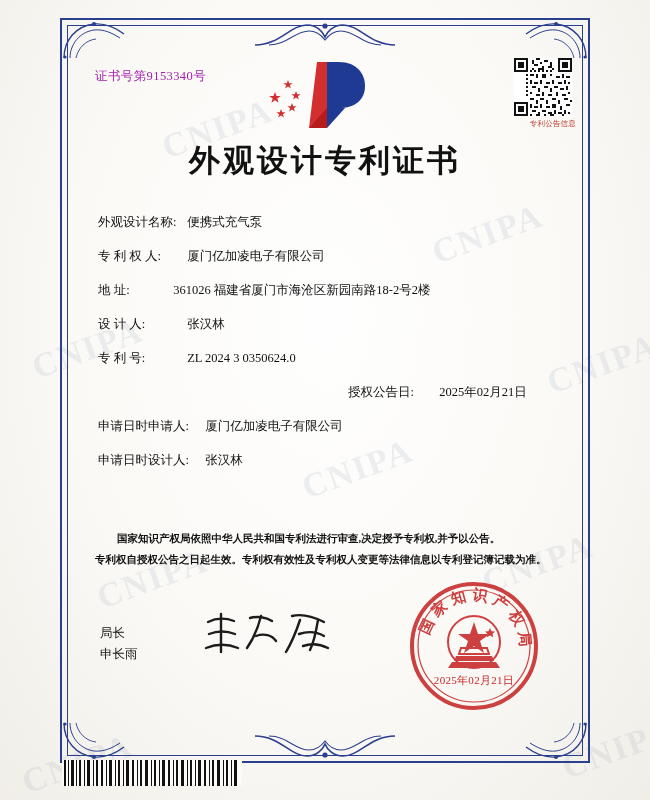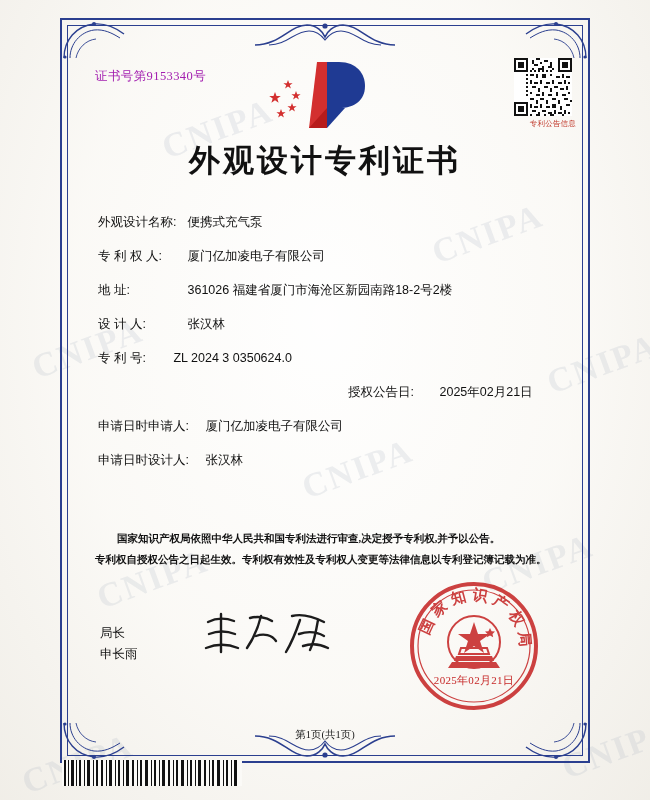--- a/index.html
+++ b/index.html
@@ -159,21 +159,21 @@
     color: #111;
     font-family: Liberation Sans, sans-serif;
   }
 
   
   #fields {
     position: absolute;
     left: 98px;
     top: 205px;
     width: 455px;
-    font-family: Liberation Sans, sans-serif;
+    font-family: Liberation Serif, serif;
     color: #111;
     font-size: 12.5px;
   }
   .field-row {
     position: relative;
     height: 34px;
     line-height: 34px;
     white-space: nowrap;
   }
   .fl {
@@ -472,32 +472,32 @@
       <span class="fv" style="margin-left:14px">便携式充气泵</span>
     </div>
 
     <div class="field-row">
       <span class="fl lbl-w-norm">专 利 权 人:</span>
       <span class="fv" style="margin-left:14px">厦门亿加凌电子有限公司</span>
     </div>
 
     <div class="field-row">
       <span class="fl lbl-w-norm">地      址:</span>
-      <span class="fv" style="margin-left:14px">361026 福建省厦门市海沧区新园南路18-2号2楼</span>
+      <span class="fv" style="">361026 福建省厦门市海沧区新园南路18-2号2楼</span>
     </div>
 
     <div class="field-row">
       <span class="fl lbl-w-norm">设 计 人:</span>
       <span class="fv" style="margin-left:14px">张汉林</span>
     </div>
 
     <div class="field-row">
       <span class="col-left">
         <span class="fl lbl-w-norm">专 利 号:</span>
-        <span class="fv" style="">ZL 2024 3 0350624.0</span>
+        <span class="fv" style="margin-left:14px">ZL 2024 3 0350624.0</span>
       </span>
     </div>
 
     <div class="field-row">
       <span class="col-right">
         <span class="fl lbl-r">授权公告日:</span>
         <span class="fv" style="margin-left:10px">2025年02月21日</span>
       </span>
     </div>
 
@@ -557,21 +557,20 @@
       <defs>
         <path id="sealArc" d="M 70 70 m -46,0 a 46,46 0 1,1 92,0"></path>
       </defs>
       <text font-family="Liberation Serif, serif" font-size="15" font-weight="bold" fill="#c62828" letter-spacing="5">
         <textPath href="#sealArc" startOffset="7%">国家知识产权局</textPath>
       </text>
     </g>
   </svg>
   <div id="seal-date">2025年02月21日</div>
 
-  <div id="page-footer">第1页(共1页)</div>
 
   <svg id="barcode" viewBox="0 0 180 26" shape-rendering="crispEdges">
     <rect width="180" height="26" fill="#fbfaf7"></rect>
     <g fill="#111111">
       <rect x="2" y="0" width="2" height="26"></rect>
         <rect x="6" y="0" width="1" height="26"></rect>
       <rect x="9" y="0" width="3" height="26"></rect>
         <rect x="14" y="0" width="1" height="26"></rect>
       <rect x="17" y="0" width="2" height="26"></rect>
         <rect x="22" y="0" width="1" height="26"></rect>

